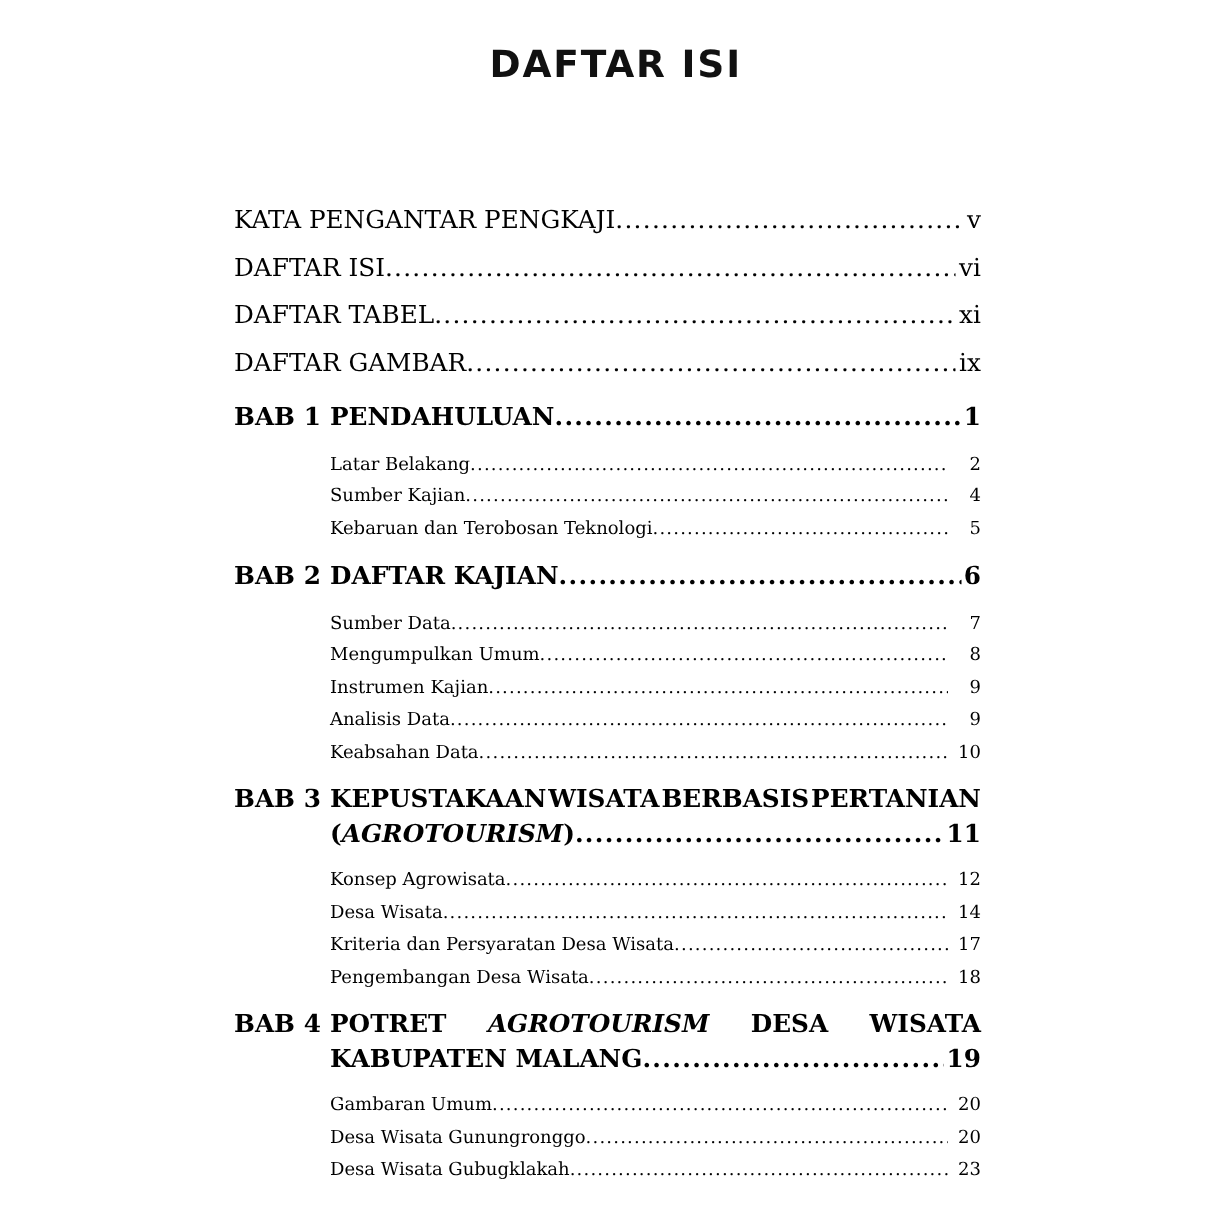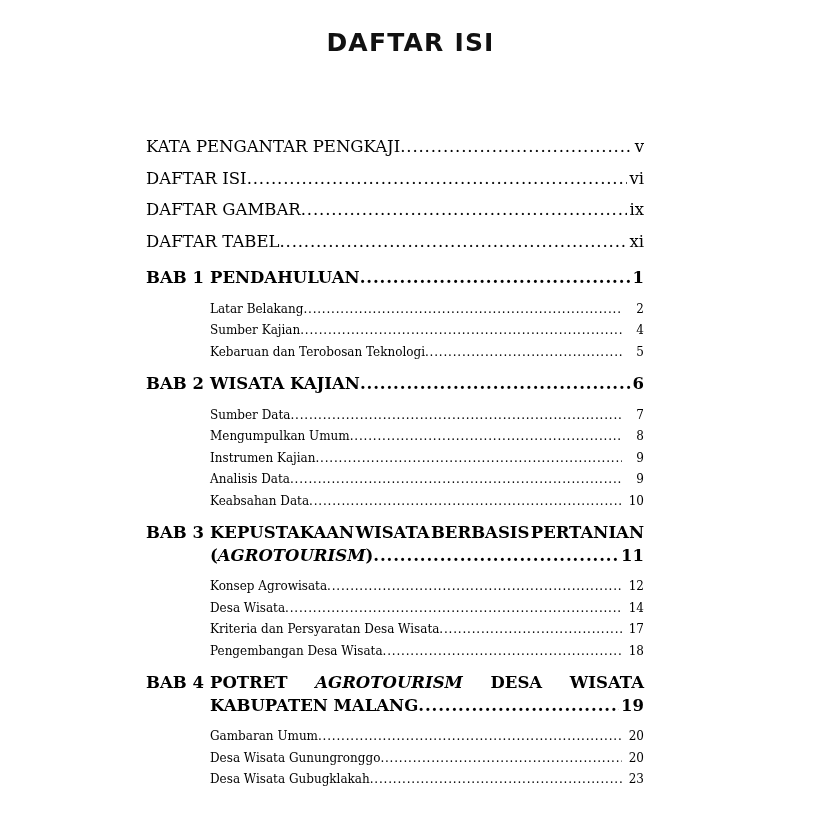--- a/index.html
+++ b/index.html
@@ -35,21 +35,21 @@
     font-weight: bold;
     font-size: 25px;
     letter-spacing: 1.2px;
     color: #111111;
   }
 
   
   .toc {
     position: absolute;
     top: 131px;
-    left: 146px;
+    left: 156px;
     width: 498px;
   }
 
   
   .row {
     display: flex;
     align-items: baseline;
     width: 100%;
     white-space: nowrap;
   }
@@ -171,29 +171,29 @@
         <span class="pageno">v</span>
       </div>
 
       <div class="row">
         <span class="label">DAFTAR ISI</span>
         <span class="leader"></span>
         <span class="pageno">vi</span>
       </div>
 
       <div class="row">
+        <span class="label">DAFTAR TABEL</span>
+        <span class="leader"></span>
+        <span class="pageno">xi</span>
+      </div>
+
+      <div class="row">
         <span class="label">DAFTAR GAMBAR</span>
         <span class="leader"></span>
         <span class="pageno">ix</span>
-      </div>
-
-      <div class="row">
-        <span class="label">DAFTAR TABEL</span>
-        <span class="leader"></span>
-        <span class="pageno">xi</span>
       </div>
 
     </div>
 
     <div class="chapter">
       <div class="chapter-head">
         <span class="bab">BAB 1</span>
         <span class="headbody">
           <span class="title-last">
             <span class="label">PENDAHULUAN</span>
@@ -219,21 +219,21 @@
           <span class="pageno">5</span>
         </div>
       </div>
     </div>
 
     <div class="chapter">
       <div class="chapter-head">
         <span class="bab">BAB 2</span>
         <span class="headbody">
           <span class="title-last">
-            <span class="label">WISATA KAJIAN</span>
+            <span class="label">DAFTAR KAJIAN</span>
             <span class="leader"></span>
             <span class="pageno">6</span>
           </span>
         </span>
       </div>
       <div class="subs">
         <div class="row">
           <span class="label">Sumber Data</span>
           <span class="leader"></span>
           <span class="pageno">7</span>

